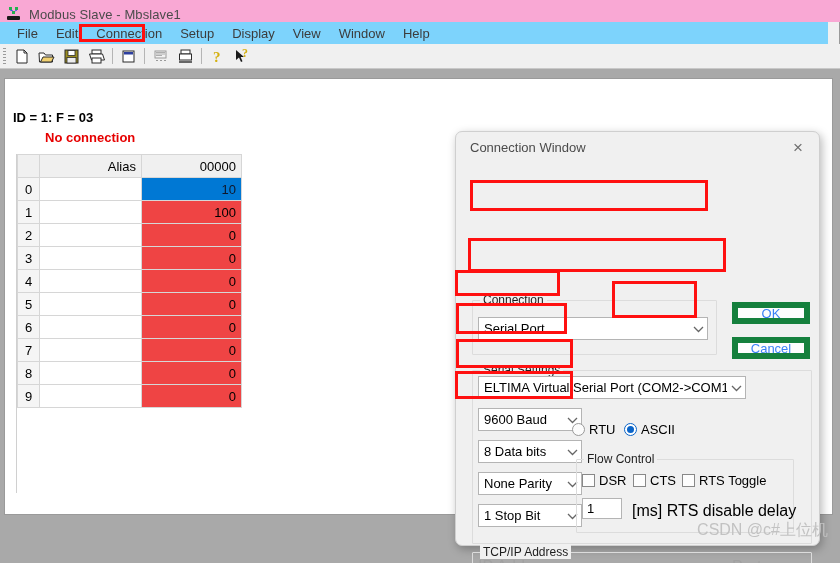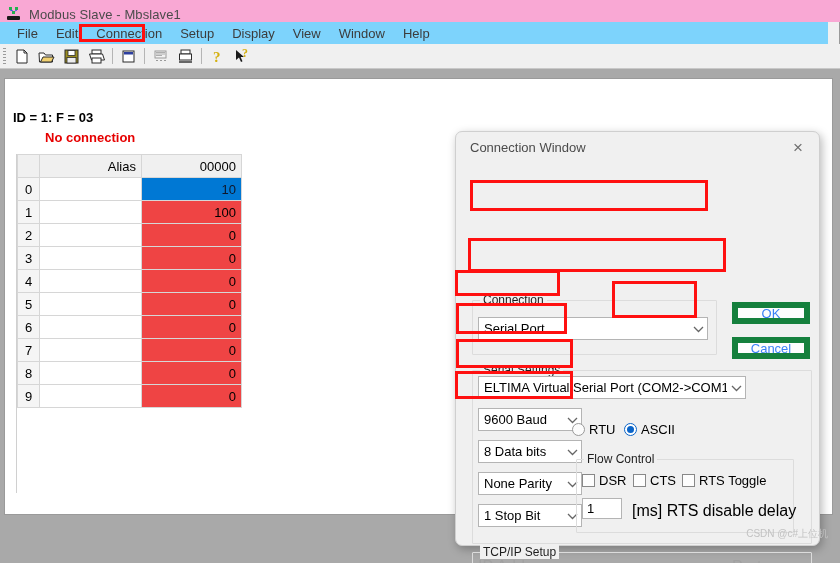--- a/index.html
+++ b/index.html
@@ -167,21 +167,21 @@
   }
   .plaintext{position:absolute;font-size:16px;color:#000;white-space:nowrap;}
   .plaintext.dim{color:#a0a0a0;}
 
   
   .annot{position:absolute;border:3px solid #ff1010;box-sizing:border-box;pointer-events:none;}
 
   
   #watermark{
     position:absolute;right:12px;bottom:22px;
-    font-size:10px;color:#c2c2c2;white-space:nowrap;
+    font-size:16px;color:#c2c2c2;white-space:nowrap;
   }
 </style>
 </head>
 <body>
 
 <div id="app-window">
 
   <div id="title-bar">
     <span class="app-icon">
       <svg width="16" height="16" viewBox="0 0 16 16">
@@ -455,21 +455,21 @@
     <span>CTS</span>
   </div>
   <div class="checkbox" style="left:226px;top:341px;">
     <span class="cmark"></span>
     <span>RTS Toggle</span>
   </div>
   <div class="txtinput" style="left:126px;top:366px;width:40px;height:21px;">1</div>
   <div class="plaintext" style="left:176px;top:370px;">[ms] RTS disable delay</div>
 
   <div class="groupbox" style="left:16px;top:420px;width:338px;height:102px;">
-    <span class="gb-label">TCP/IP Setup</span>
+    <span class="gb-label">TCP/IP Address</span>
   </div>
   <div class="plaintext dim" style="left:22px;top:426px;">IP Address</div>
 
   <div class="plaintext dim" style="left:276px;top:426px;">Port</div>
 
 </div>
 
 <div class="annot" style="left:79px;top:24px;width:66px;height:18px;"></div>
 <div class="annot" style="left:470px;top:180px;width:238px;height:31px;"></div>
 <div class="annot" style="left:468px;top:238px;width:258px;height:34px;"></div>

